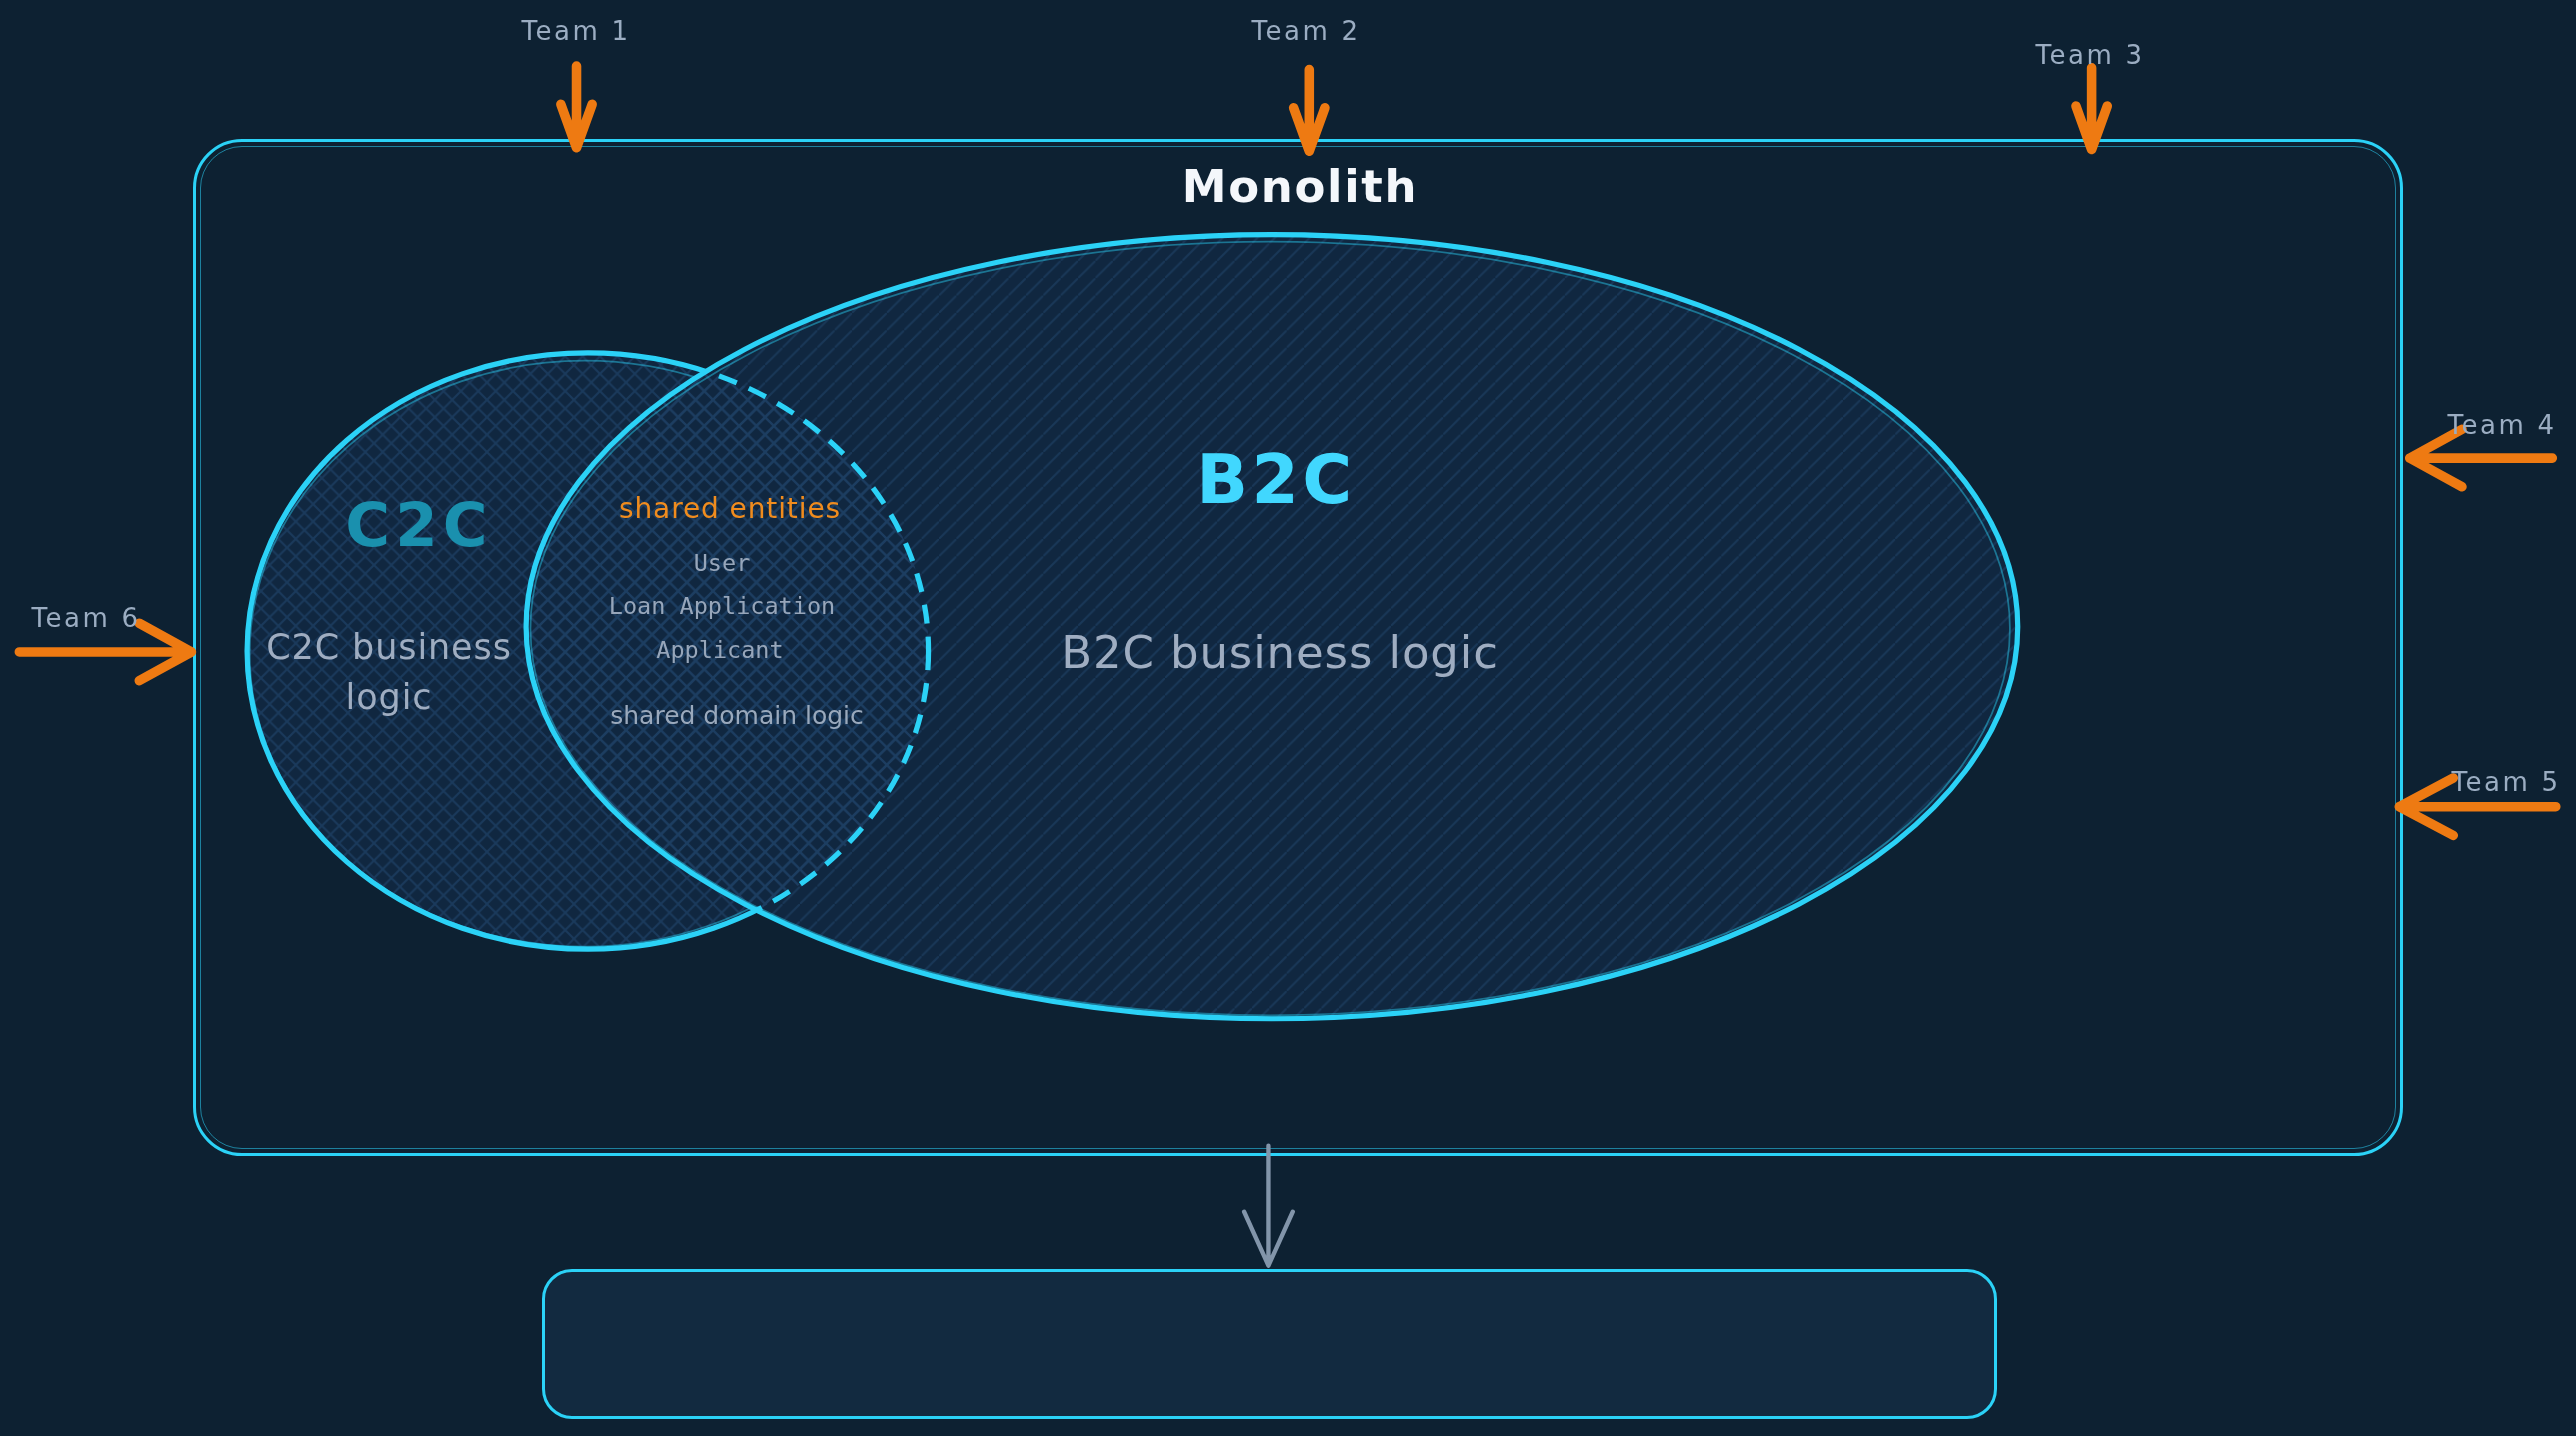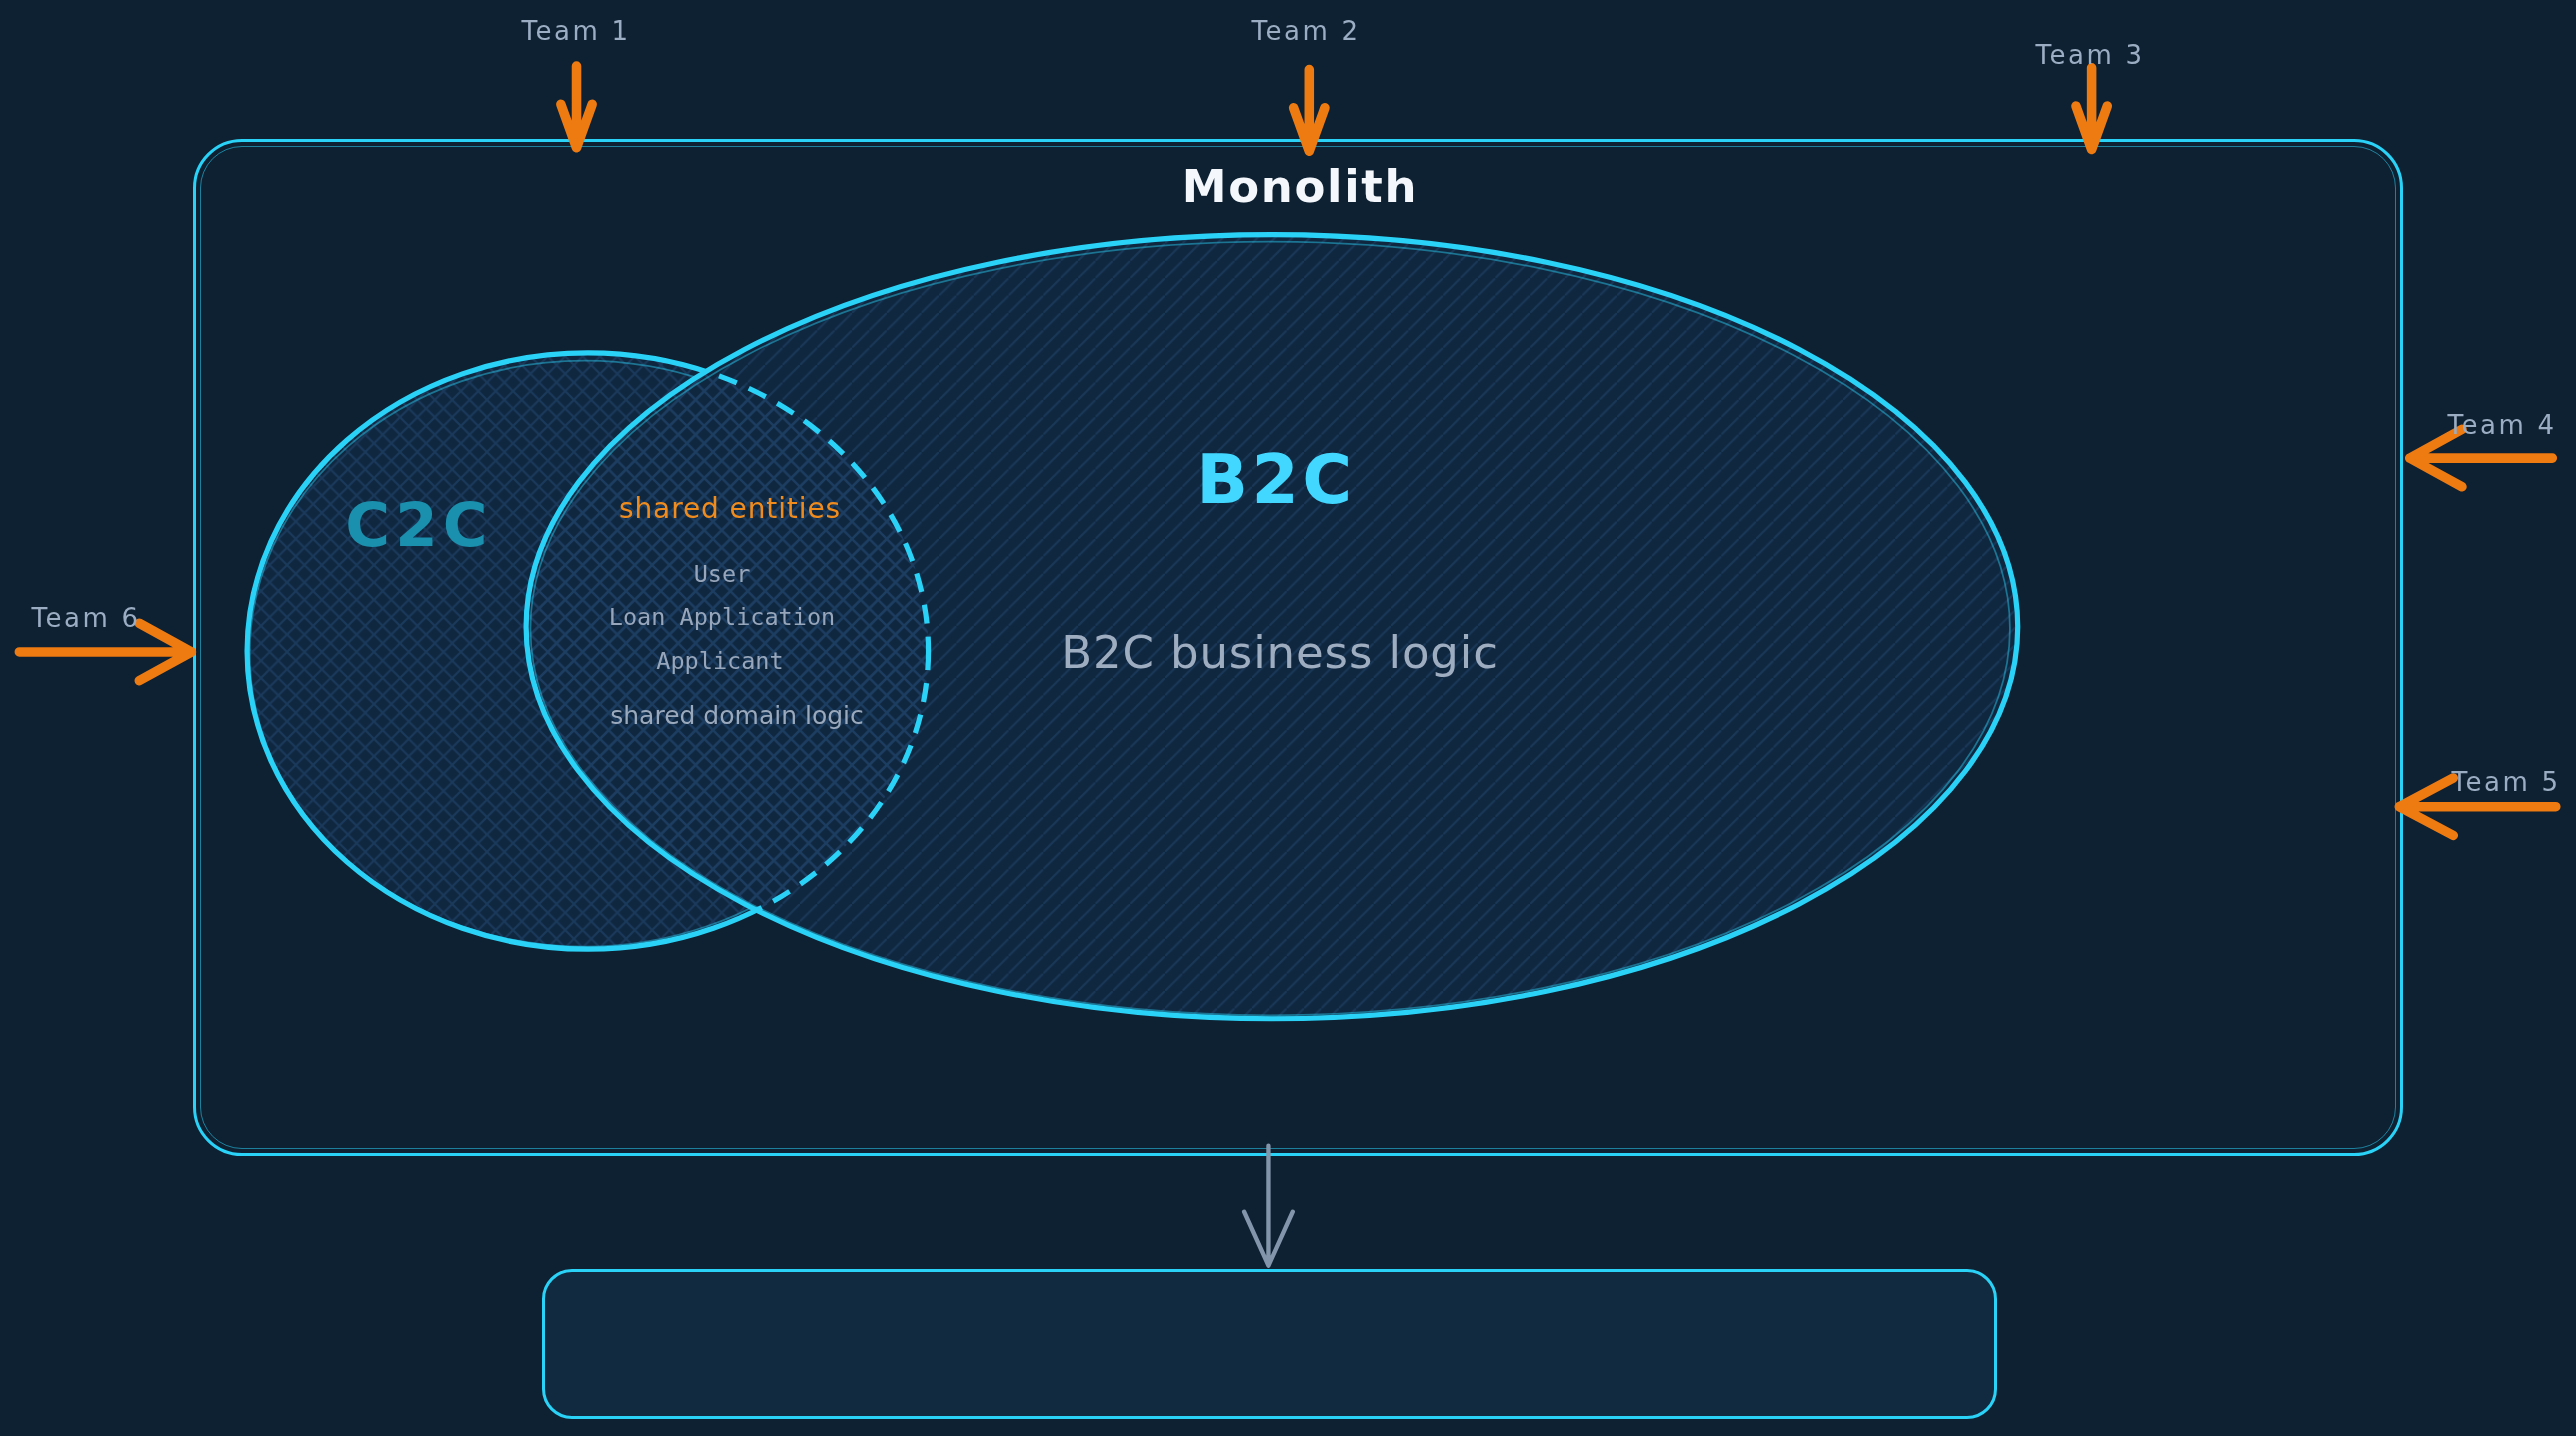--- a/index.html
+++ b/index.html
@@ -90,21 +90,20 @@
   .b2c-body { font-size: 45px; }
   .shared-title {
     font-size: 28px;
     letter-spacing: 0.9px;
     color: #f08c1e;
   }
   .entity {
     font-family: "DejaVu Sans Mono", monospace;
     font-size: 23.5px;
     color: #97a6ba;
-    margin-top: 11px;
   }
   .shared-footer {
     font-size: 25px;
     color: #9aa9bc;
   }
   .tech-notes {
     font-size: 23.5px;
     line-height: 31px;
     color: #5d7089;
     letter-spacing: 0.9px;
@@ -178,20 +177,21 @@
   <div class="txt team-label" style="left:576px; top:15.6px;">Team 1</div>
   <div class="txt team-label" style="left:1306px; top:15.6px;">Team 2</div>
   <div class="txt team-label" style="left:2090px; top:15.6px;margin-top:24px;">Team 3</div>
   <div class="txt team-label" style="left:2502px; top:410px;">Team 4</div>
   <div class="txt team-label" style="left:2506px; top:767px;">Team 5</div>
   <div class="txt team-label" style="left:86px; top:603px;">Team 6</div>
 
   <div class="txt monolith-title" style="left:1300px; top:160px;">Monolith</div>
 
   <div class="txt c2c-title" style="left:419px; top:489px;">C2C</div>
+  <div class="txt body-text" style="left:389px; top:622px; width:278px;">C2C business logic</div>
 
   <div class="txt b2c-title" style="left:1276px; top:440px;">B2C</div>
   <div class="txt body-text b2c-body" style="left:1280px; top:628px;">B2C business logic</div>
 
   <div class="txt shared-title" style="left:730px; top:492px;">shared entities</div>
   <div class="txt entity" style="left:722px; top:549px;">User</div>
   <div class="txt entity" style="left:722px; top:592px;">Loan Application</div>
   <div class="txt entity" style="left:720px; top:636px;">Applicant</div>
   <div class="txt shared-footer" style="left:737px; top:701px;">shared domain logic</div>
 

